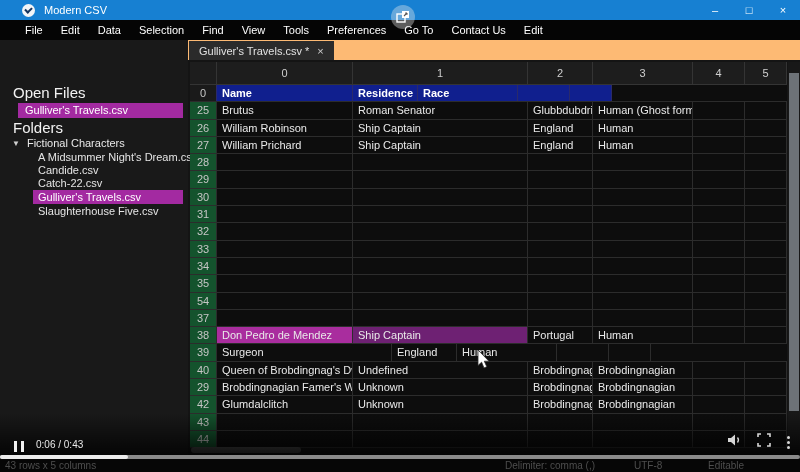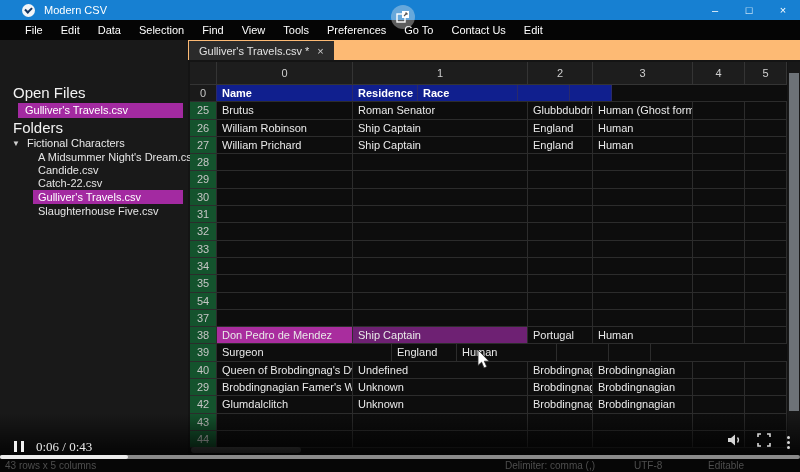--- a/index.html
+++ b/index.html
@@ -55,21 +55,21 @@
   .grid-row.hdr .rownum { background:#1a1a1a; font-weight:normal; color:#c6c6c6; }
   
   .vscroll-track { position:absolute; left:788px; top:62px; width:12px; height:392px; background:#181818; }
   .vscroll-thumb { position:absolute; left:789px; top:73px; width:10px; height:338px; background:#6d7277; }
   .hscroll-thumb { position:absolute; left:191px; top:447px; width:110px; height:6px; background:#4e4e4e; border-radius:3px; }
   
   .player-shade { position:absolute; left:0; bottom:13px; width:800px; height:46px;
     background:linear-gradient(to top, rgba(0,0,0,0.88), rgba(0,0,0,0)); z-index:20; }
   .pause-btn { position:absolute; left:14px; top:441px; width:10px; height:11px; z-index:30;
     border-left:3px solid #f0f0f0; border-right:3px solid #f0f0f0; }
-  .player-time { position:absolute; left:36px; top:439px; font-size:13px; color:#e8e8e8; z-index:30;font-family:Liberation Serif, serif; }
+  .player-time { position:absolute; left:36px; top:439px; font-size:10px; color:#e8e8e8; z-index:30; }
   .player-right { position:absolute; right:8px; top:433px; display:flex; align-items:center; gap:14px; z-index:30; }
   .kebab { display:flex; flex-direction:column; gap:2px; padding:2px; }
   .kebab i { width:3px; height:3px; background:#d6d6d6; border-radius:50%; }
   .seekbar { position:absolute; left:0px; top:455px; width:800px; height:4px; background:#8a8a8a; z-index:30; border-radius:2px; }
   .seek-played { height:4px; background:#ececec; border-radius:2px; }
   
   .statusbar { position:absolute; left:0; bottom:0; width:800px; height:13px; background:#060606; z-index:25; }
   .status-item { position:absolute; top:1px; font-size:10px; color:#4e4e4e; white-space:nowrap; }
   
   .cursor { position:absolute; left:477px; top:350px; z-index:50; }

